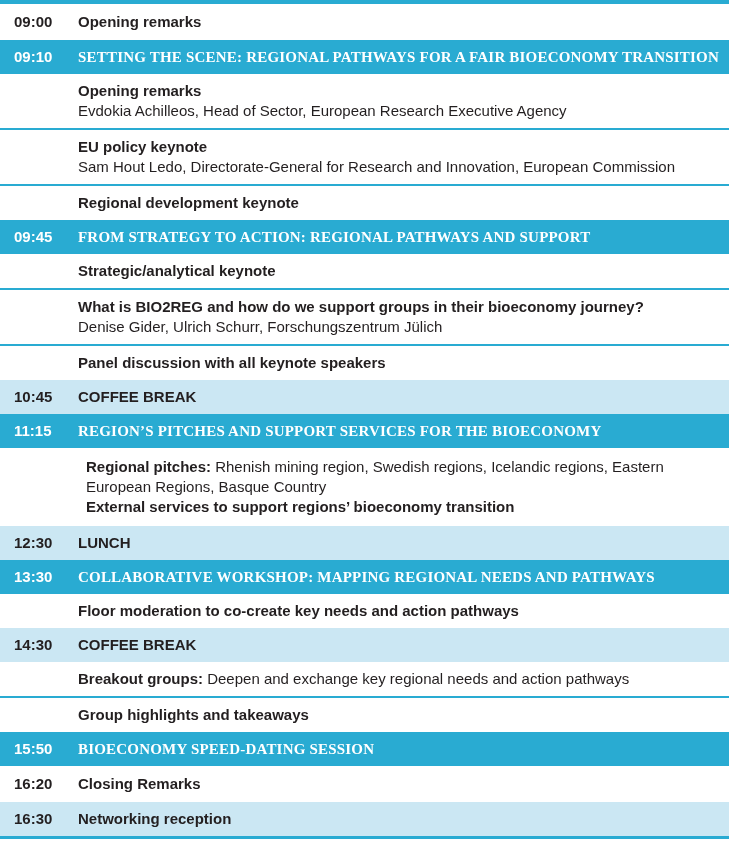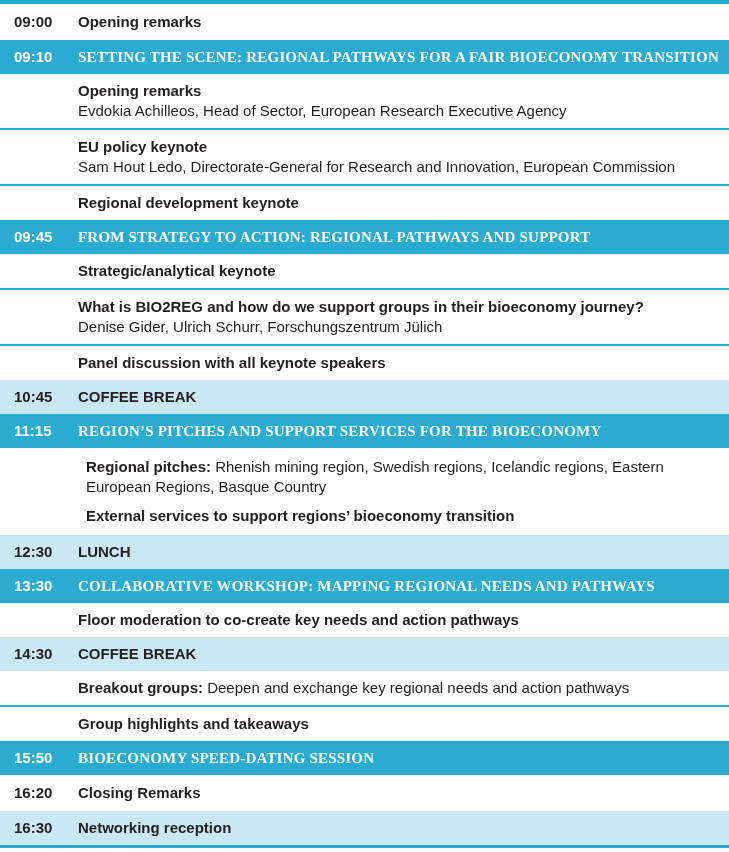--- a/index.html
+++ b/index.html
@@ -33,21 +33,21 @@
   .row.header .htitle {
     font-family:"Liberation Serif","DejaVu Serif",serif;
     font-weight:bold; font-size:15px; letter-spacing:0.2px;
     white-space:nowrap;
   }
   .row.break { height:34px; background:var(--light-blue,#cbe7f3);align-items:center; }
   .row.break .content { font-weight:bold; }
   .row.detail { padding:7px 0; }
   .row.detail.big { padding:9px 8px; }
   .line { display:block; }
-  .mt { margin-top:9px; }
+  .mt { }
   .divider { height:2px; width:100%; background:var(--cyan,#29abd2); }
 </style>
 </head>
 <body>
 
 <div class="page">
 
   <div class="bar top"></div>
 
   <div class="row plain">

